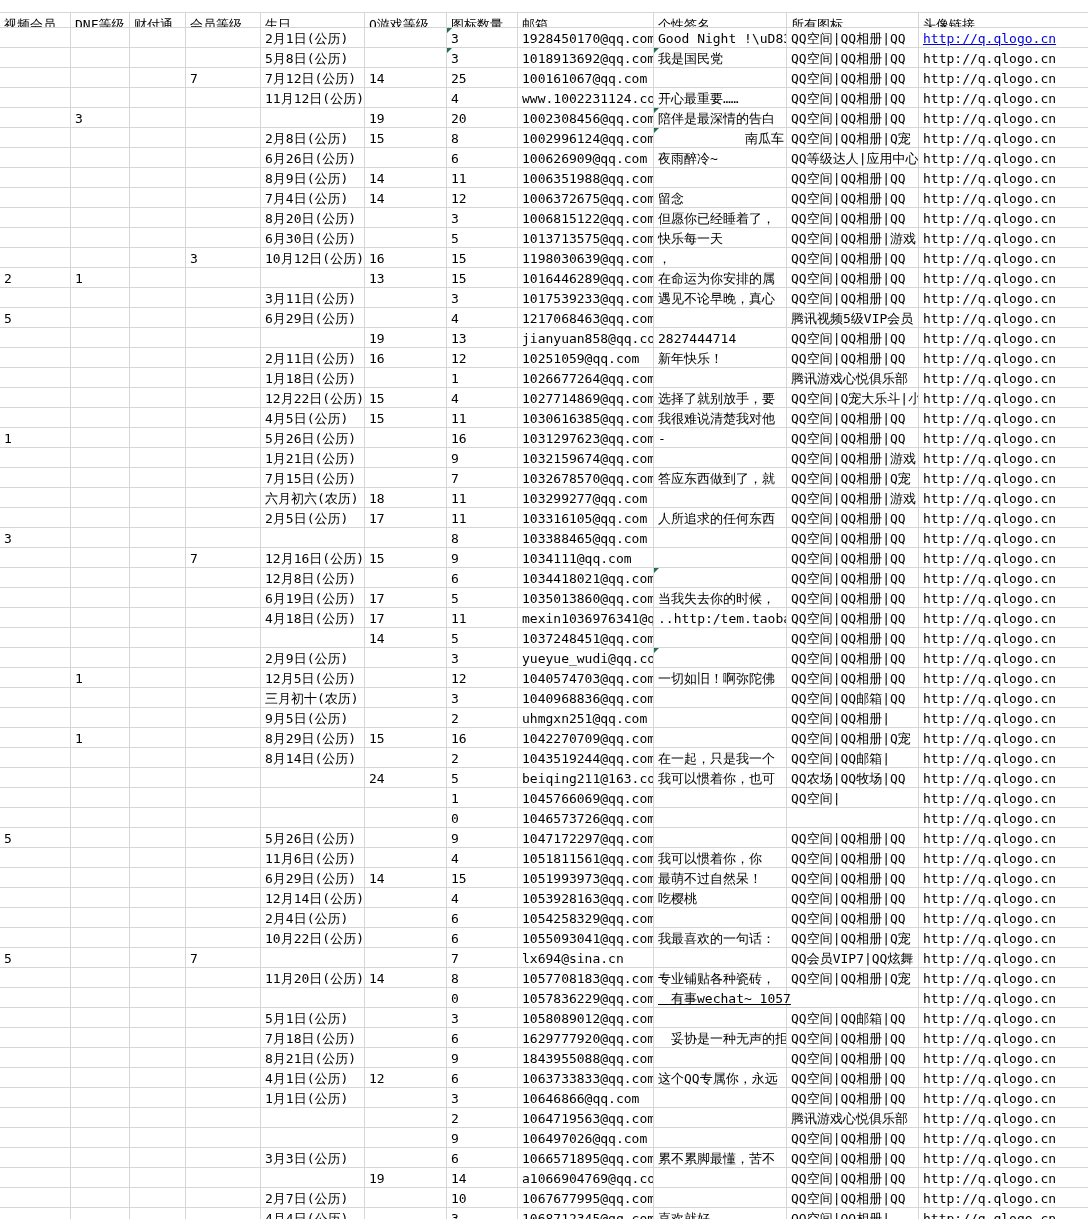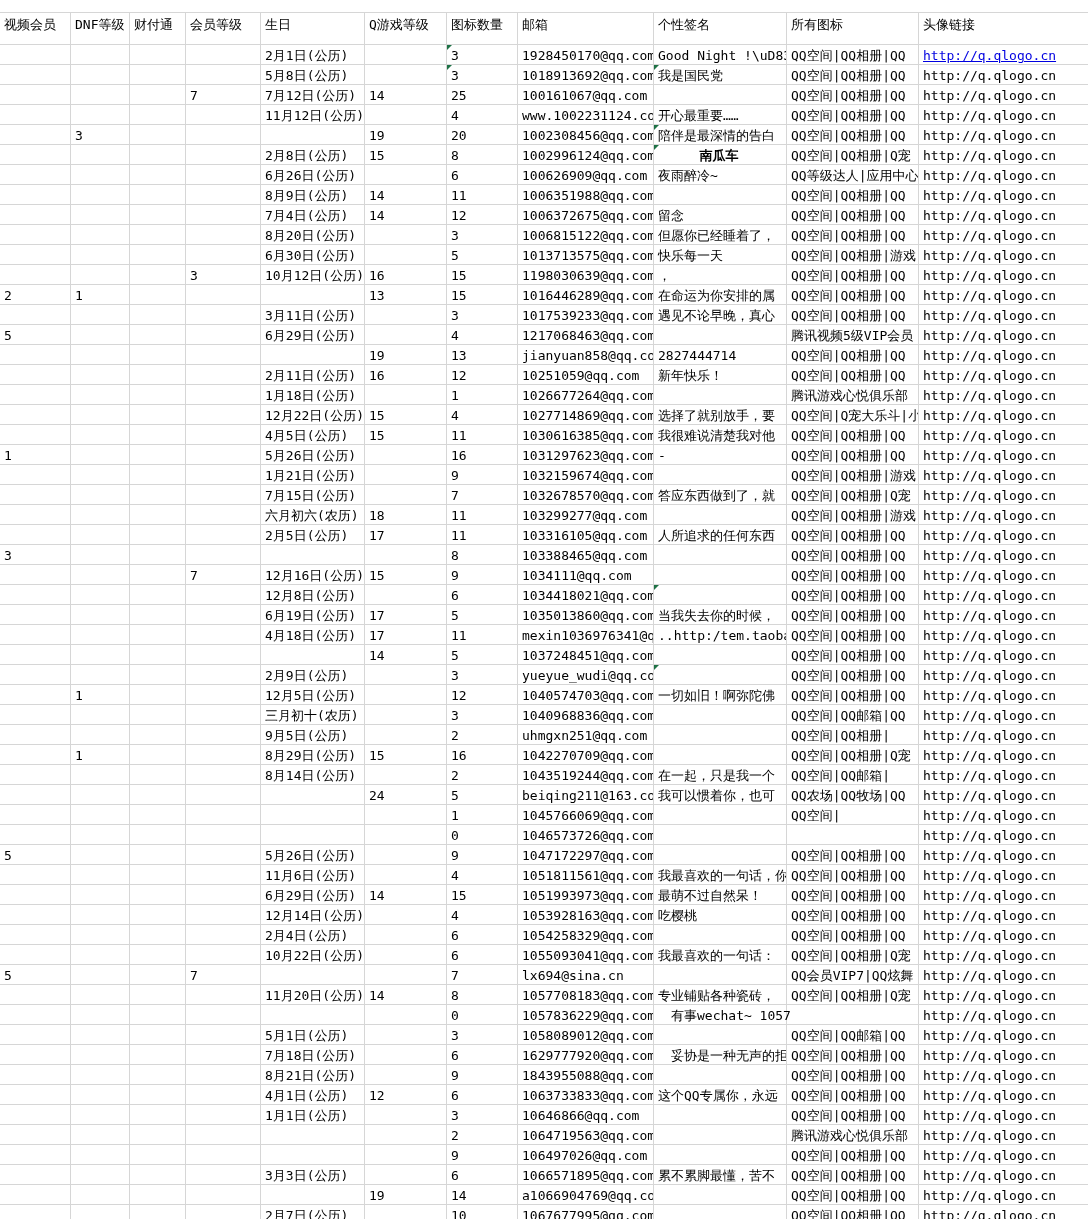--- a/index.html
+++ b/index.html
@@ -2,32 +2,32 @@
 <html style="--grid: #d6d6d6; --link: #0000e0; --green: #1f7246; --text: #000000;"><head>
 <meta charset="utf-8">
 <style>
   :root{ --grid:#d6d6d6; --link:#0000e0; --green:#1f7246; --text:#000000; }
   html,body{margin:0;padding:0;}
   body{width:1088px;height:1219px;overflow:hidden;background:#ffffff;position:relative;
        font-family:"DejaVu Sans Mono","DejaVu Sans",monospace;}
   .top-strip{height:12px;background:#ffffff;}
   .sheet{position:absolute;top:12px;left:0;width:1088px;}
   .row{display:flex;height:20px;}
-  .hrow{height:33px;}
+  .hrow{height:16px;}
   .hrow .cell{border-top:1px solid var(--grid);padding-top:4px;}
   .cell{flex:none;box-sizing:border-box;border-right:1px solid var(--grid);
         border-bottom:1px solid var(--grid);padding:3px 0 0 4px;overflow:hidden;
         white-space:pre;position:relative;font-size:13px;line-height:15px;color:var(--text);}
   .c0{width:71px}.c1{width:59px}.c2{width:56px}.c3{width:75px}.c4{width:104px}
   .c5{width:82px}.c6{width:71px}.c7{width:136px}.c8{width:133px}.c9{width:132px}
   .c10{width:169px;border-right:none}
   .green::before{content:"";position:absolute;left:0;top:0;width:0;height:0;
         border-top:5px solid var(--green);border-right:5px solid transparent;}
-  .right{text-align:center;padding-left:0;padding-right:2px;font-weight:bold;}
-  .ovf{overflow:visible;z-index:2;background:transparent;}
+  .right{text-align:right;padding-left:0;padding-right:2px;}
+  .ovf{overflow:visible;z-index:2;background:transparent;text-decoration:underline;}
   .hlink{color:var(--link);text-decoration:underline;}
 </style>
 </head>
 <body>
 
 <div class="top-strip"></div>
 
 <div class="sheet">
   <div class="row hrow">
     <div class="cell c0">视频会员</div>
@@ -578,21 +578,21 @@
       </div>
       <div class="row">
         <div class="cell c0"></div>
         <div class="cell c1"></div>
         <div class="cell c2"></div>
         <div class="cell c3"></div>
         <div class="cell c4">11月6日(公历)</div>
         <div class="cell c5"></div>
         <div class="cell c6">4</div>
         <div class="cell c7">1051811561@qq.com</div>
-        <div class="cell c8">我最喜欢的一句话，你</div>
+        <div class="cell c8">我可以惯着你，你</div>
         <div class="cell c9">QQ空间|QQ相册|QQ</div>
         <div class="cell c10">http://q.qlogo.cn</div>
       </div>
       <div class="row">
         <div class="cell c0"></div>
         <div class="cell c1"></div>
         <div class="cell c2"></div>
         <div class="cell c3"></div>
         <div class="cell c4">6月29日(公历)</div>
         <div class="cell c5">14</div>

